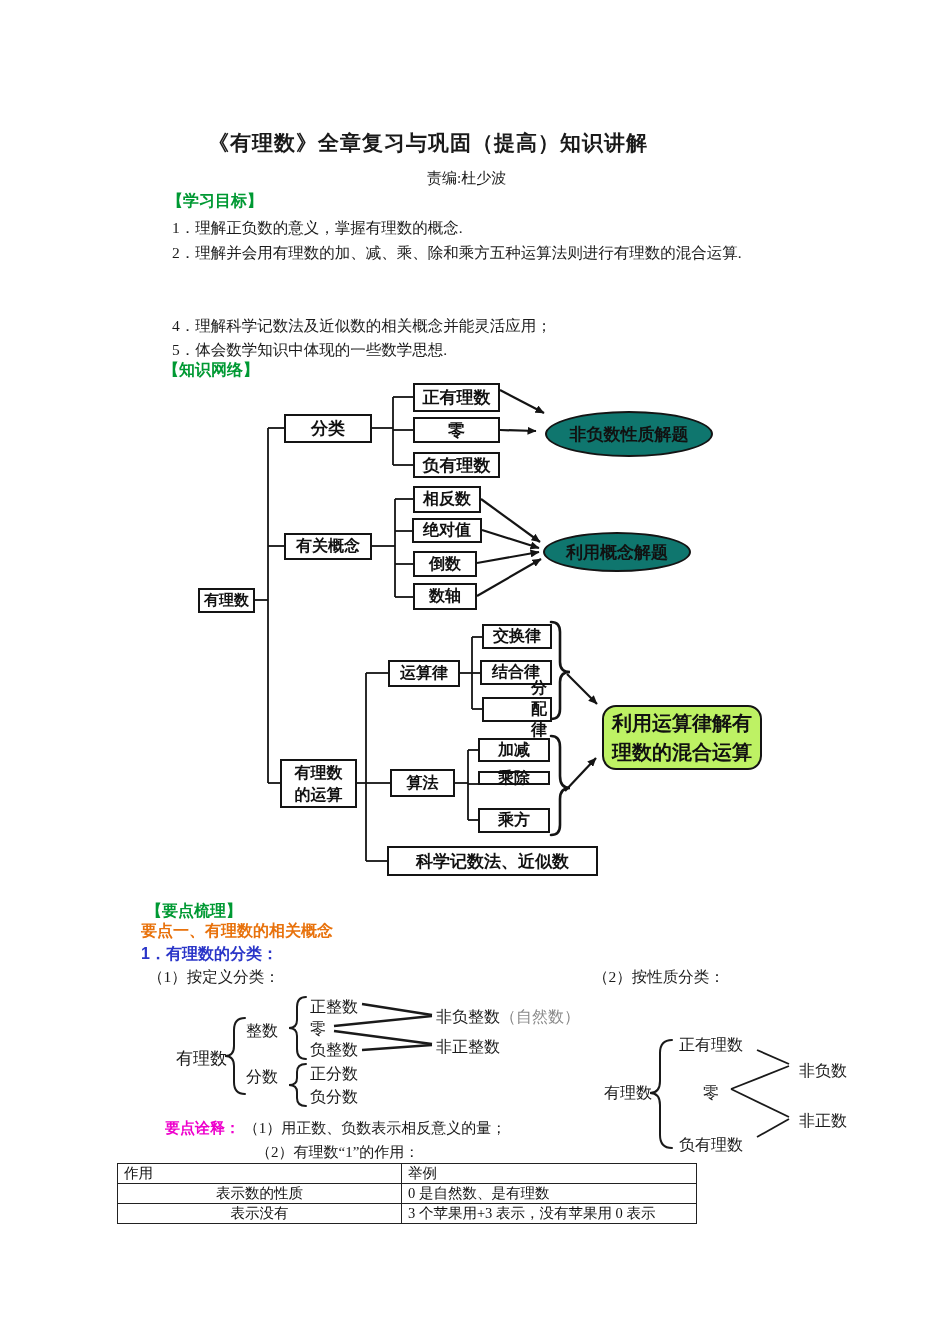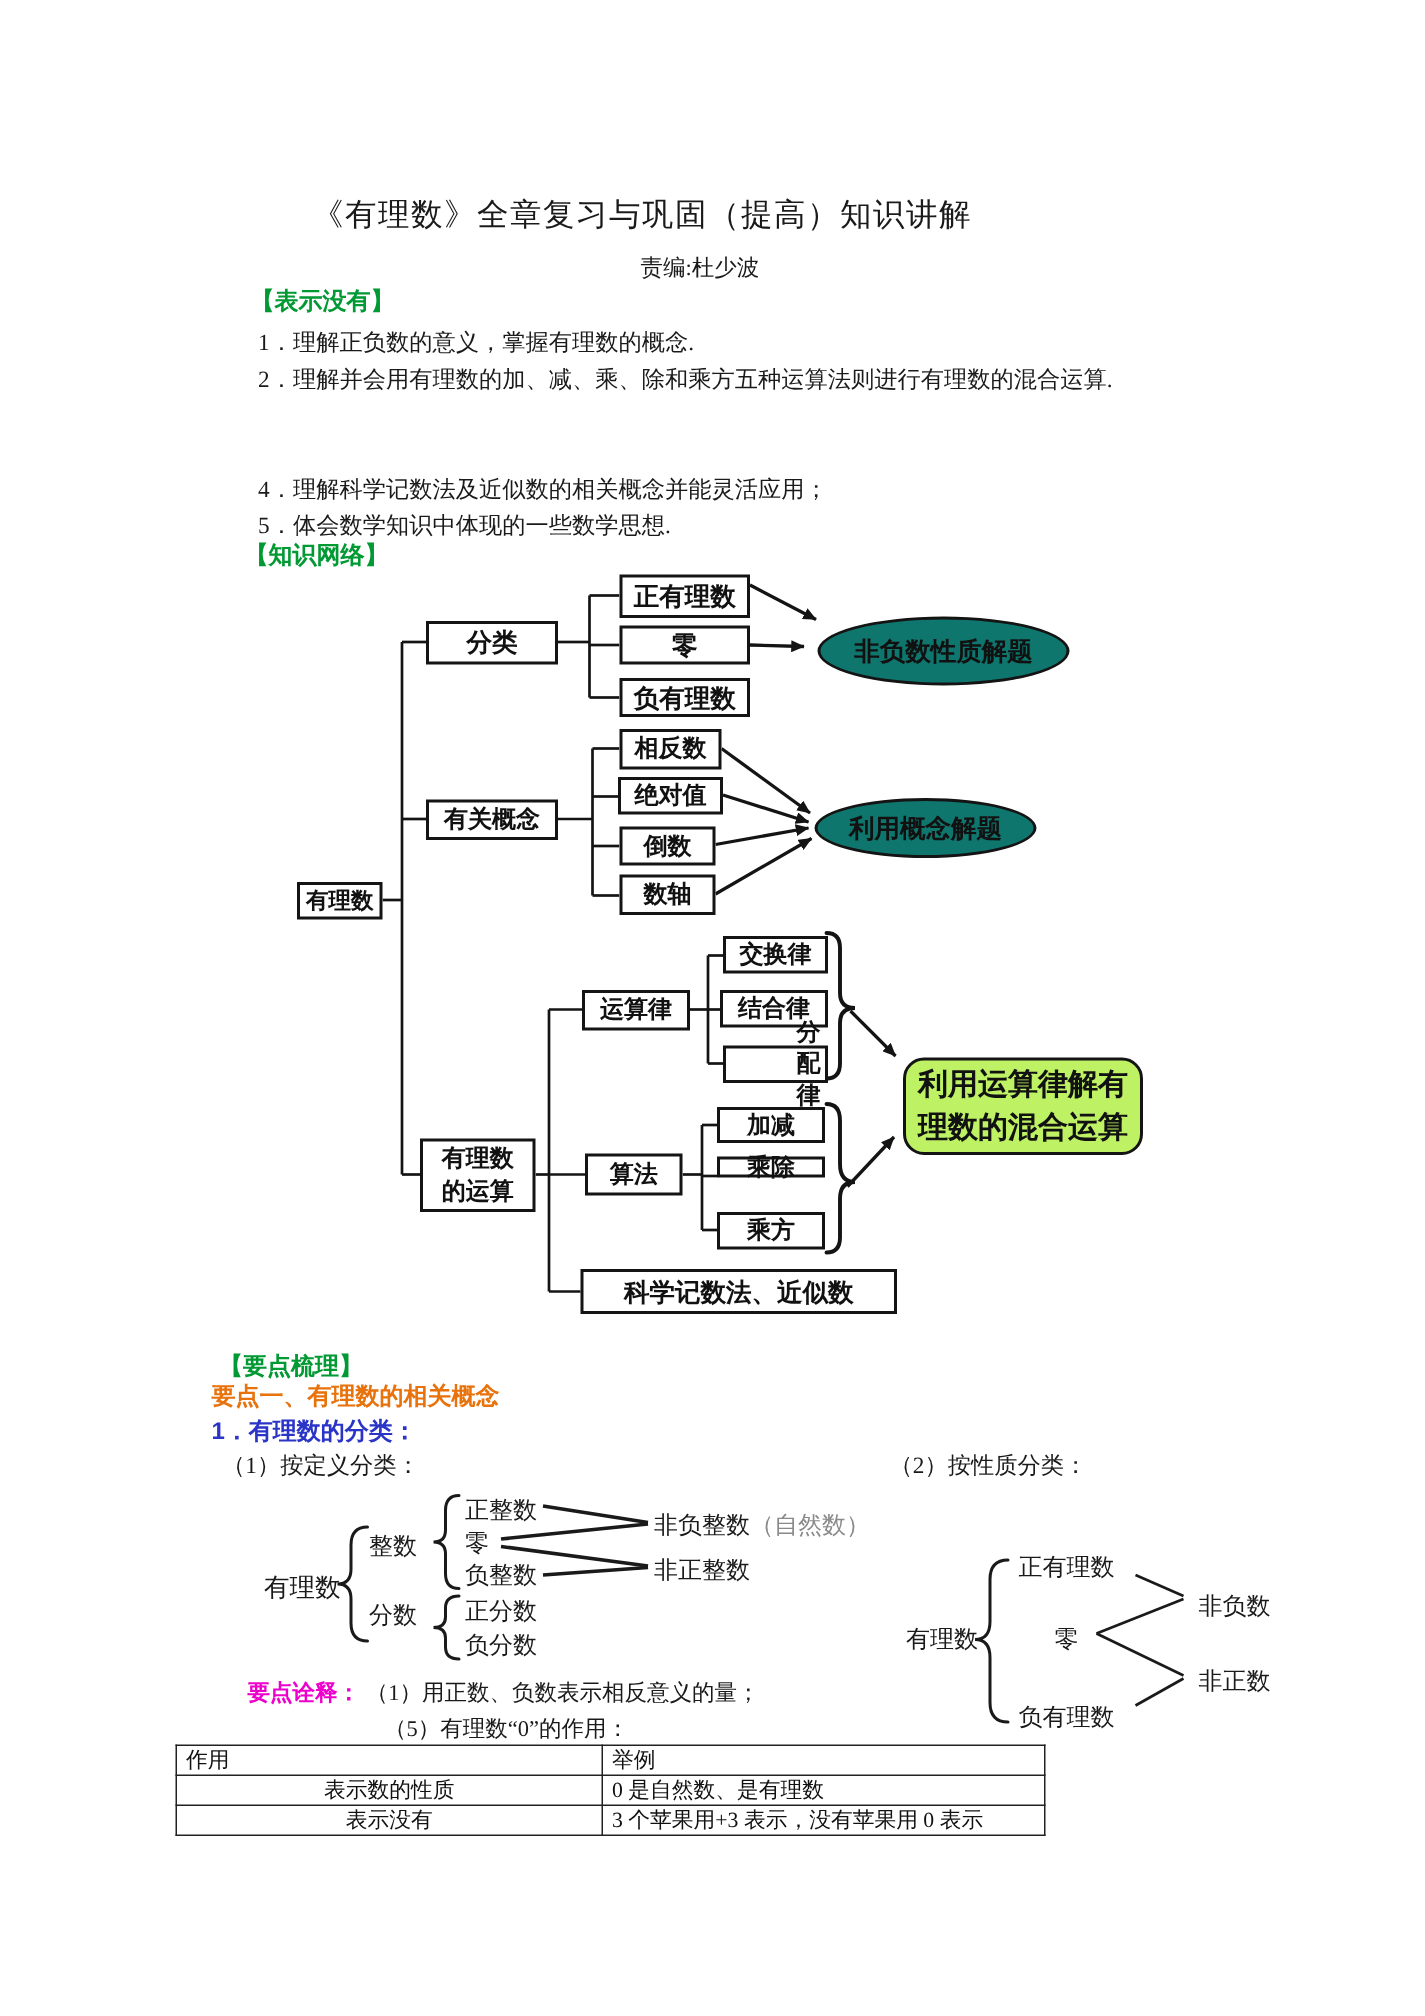--- a/index.html
+++ b/index.html
@@ -1,19 +1,19 @@
 <!DOCTYPE html>
 <html><head>
 <meta charset="utf-8">
 <style>
   html,body{margin:0;padding:0;background:#ffffff;}
   .page{position:relative;width:950px;height:1344px;background:#fff;overflow:hidden;
         font-family:"Liberation Serif","DejaVu Serif",serif;color:#1a1a1a;}
   .abs{position:absolute;white-space:nowrap;}
-  .doc-title{font-family:"Liberation Sans","DejaVu Sans",sans-serif;font-weight:normal;font-size:21px;letter-spacing:1px;}
+  .doc-title{font-family:"Liberation Sans","DejaVu Sans",sans-serif;font-weight:bold;font-size:21px;letter-spacing:1px;}
   .author{font-size:15px;}
   .hdr{font-family:"Liberation Sans","DejaVu Sans",sans-serif;font-weight:bold;font-size:16px;}
   .green{color:#009933;}
   .orange{color:#E8720C;}
   .blue{color:#2A35C8;}
   .magenta{color:#EE00CC;font-weight:bold;font-family:"Liberation Sans","DejaVu Sans",sans-serif;text-align:right;}
   .goal{font-size:15.5px;}
   .body-txt{font-size:15.5px;}
   svg.overlay{position:absolute;left:0;top:0;z-index:1;pointer-events:none;}
   
@@ -112,21 +112,21 @@
       <line x1="757" y1="1137" x2="789" y2="1119"></line>
     </g>
     <g stroke="#1a1a1a" stroke-width="2" fill="none" stroke-linecap="round">
       <path d="M 672,1040 Q 660,1040 660,1053 L 660,1081 Q 660,1093 650,1093 Q 660,1093 660,1105 L 660,1135 Q 660,1148 672,1148"></path>
     </g>
   </svg>
 
   <div class="abs doc-title" style="left:208px;top:129px;">《有理数》全章复习与巩固（提高）知识讲解</div>
   <div class="abs author" style="left:427px;top:169px;">责编:杜少波</div>
 
-  <div class="abs hdr green" style="left:167px;top:191px;">【表示没有】</div>
+  <div class="abs hdr green" style="left:167px;top:191px;">【学习目标】</div>
   <div class="abs goal" style="left:172px;top:218px;">1．理解正负数的意义，掌握有理数的概念.</div>
   <div class="abs goal" style="left:172px;top:243px;">2．理解并会用有理数的加、减、乘、除和乘方五种运算法则进行有理数的混合运算.</div>
   <div class="abs goal" style="left:172px;top:316px;">4．理解科学记数法及近似数的相关概念并能灵活应用；</div>
   <div class="abs goal" style="left:172px;top:340px;">5．体会数学知识中体现的一些数学思想.</div>
 
   <div class="abs hdr green" style="left:163px;top:360px;">【知识网络】</div>
 
   <div class="nbox" style="left:198px;top:588px;width:57px;height:25px;font-size:15px;">有理数</div>
   <div class="nbox" style="left:284px;top:414px;width:88px;height:29px;">分类</div>
   <div class="nbox" style="left:413px;top:383px;width:87px;height:29px;">正有理数</div>
@@ -180,21 +180,21 @@
   <div class="dtxt" style="left:679px;top:1035px;">正有理数</div>
   <div class="dtxt" style="left:703px;top:1083px;">零</div>
   <div class="dtxt" style="left:679px;top:1135px;">负有理数</div>
   <div class="dtxt" style="left:799px;top:1061px;">非负数</div>
   <div class="dtxt" style="left:799px;top:1111px;">非正数</div>
 
   <div class="abs" style="left:165px;top:1119px;font-size:15px;">
     <span class="magenta">要点诠释：</span>
     <span>（1）用正数、负数表示相反意义的量；</span>
   </div>
-  <div class="abs" style="left:256px;top:1143px;font-size:15px;">（5）有理数“0”的作用：</div>
+  <div class="abs" style="left:256px;top:1143px;font-size:15px;">（2）有理数“1”的作用：</div>
 
   <table class="ztab">
     <tbody>
         <tr>
       <td style="width:271px;">作用</td>
       <td>举例</td>
     </tr>
     <tr>
       <td class="c">表示数的性质</td>
       <td>0 是自然数、是有理数</td>

